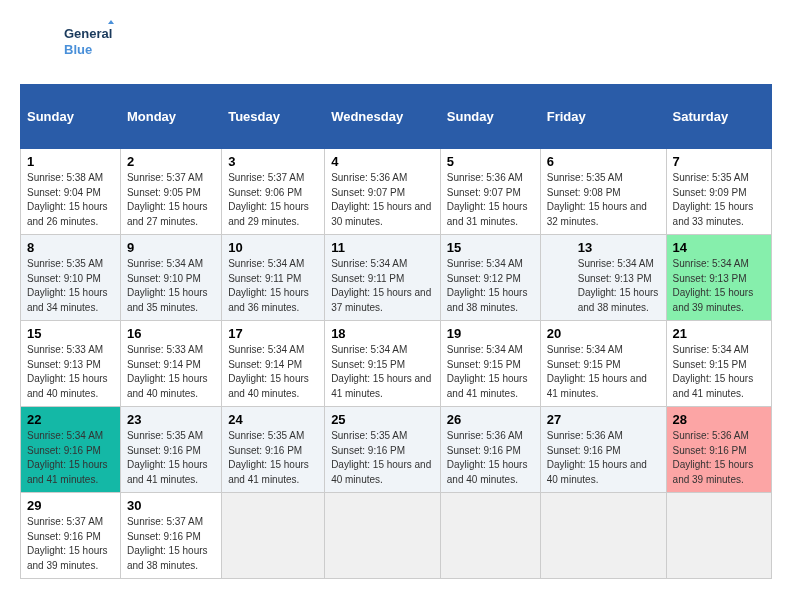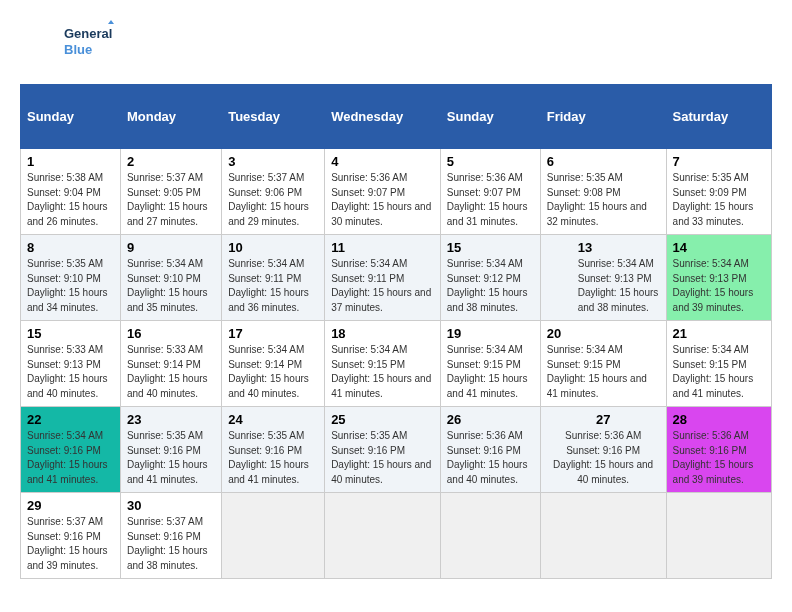--- a/index.html
+++ b/index.html
@@ -207,25 +207,25 @@
         <span class="day-info">Sunrise: 5:35 AM<br>Sunset: 9:16 PM<br>Daylight: 15 hours and 41 minutes.</span>
       </td>
         <td style="background: rgb(240, 244, 248);">
         <span class="day-num">25</span>
         <span class="day-info">Sunrise: 5:35 AM<br>Sunset: 9:16 PM<br>Daylight: 15 hours and 40 minutes.</span>
       </td>
         <td style="background: rgb(240, 244, 248);">
         <span class="day-num">26</span>
         <span class="day-info">Sunrise: 5:36 AM<br>Sunset: 9:16 PM<br>Daylight: 15 hours and 40 minutes.</span>
       </td>
-        <td style="background: rgb(240, 244, 248); text-align: center;">
+        <td style="background: rgb(240, 244, 248);">
         <span class="day-num">27</span>
         <span class="day-info">Sunrise: 5:36 AM<br>Sunset: 9:16 PM<br>Daylight: 15 hours and 40 minutes.</span>
       </td>
-        <td style="background: #d946ef;">
+        <td style="background: #fca5a5;">
         <span class="day-num">28</span>
         <span class="day-info">Sunrise: 5:36 AM<br>Sunset: 9:16 PM<br>Daylight: 15 hours and 39 minutes.</span>
       </td>
       </tr>
       <tr>
         <td>
         <span class="day-num">29</span>
         <span class="day-info">Sunrise: 5:37 AM<br>Sunset: 9:16 PM<br>Daylight: 15 hours and 39 minutes.</span>
       </td>
         <td>

